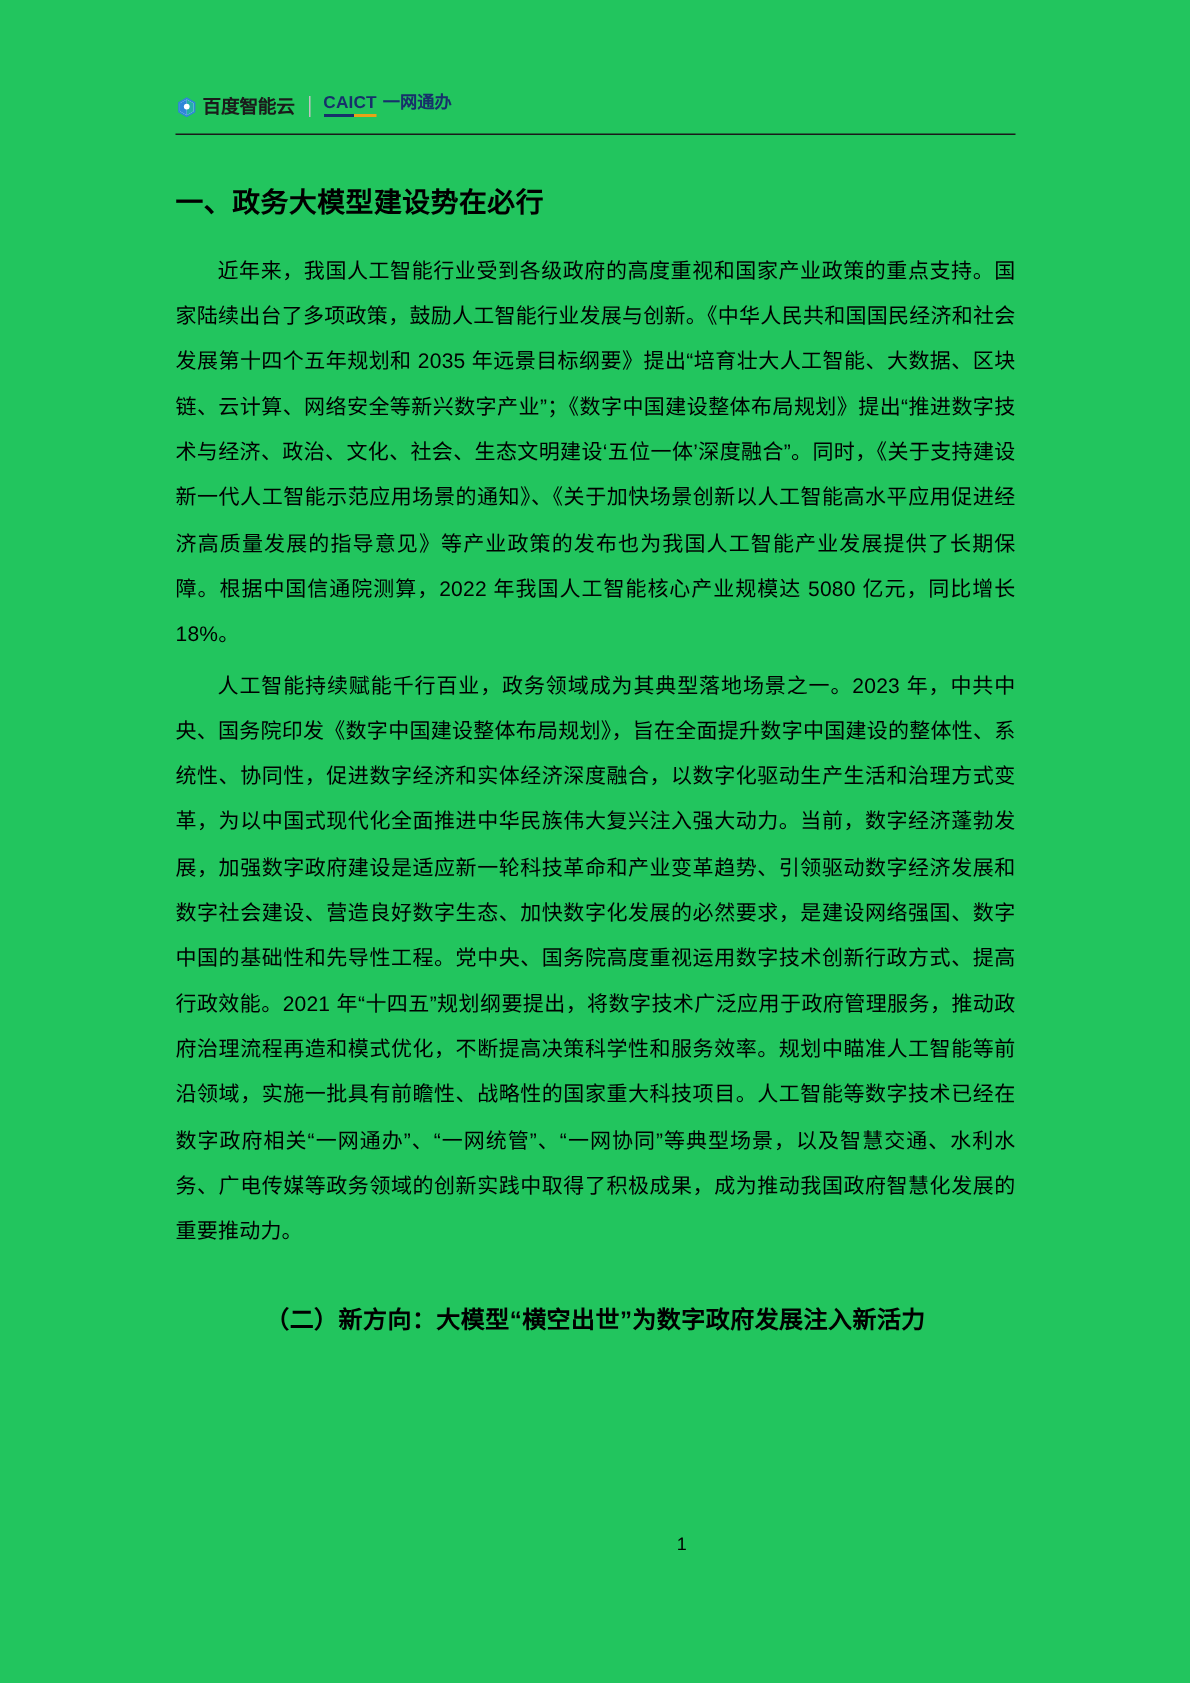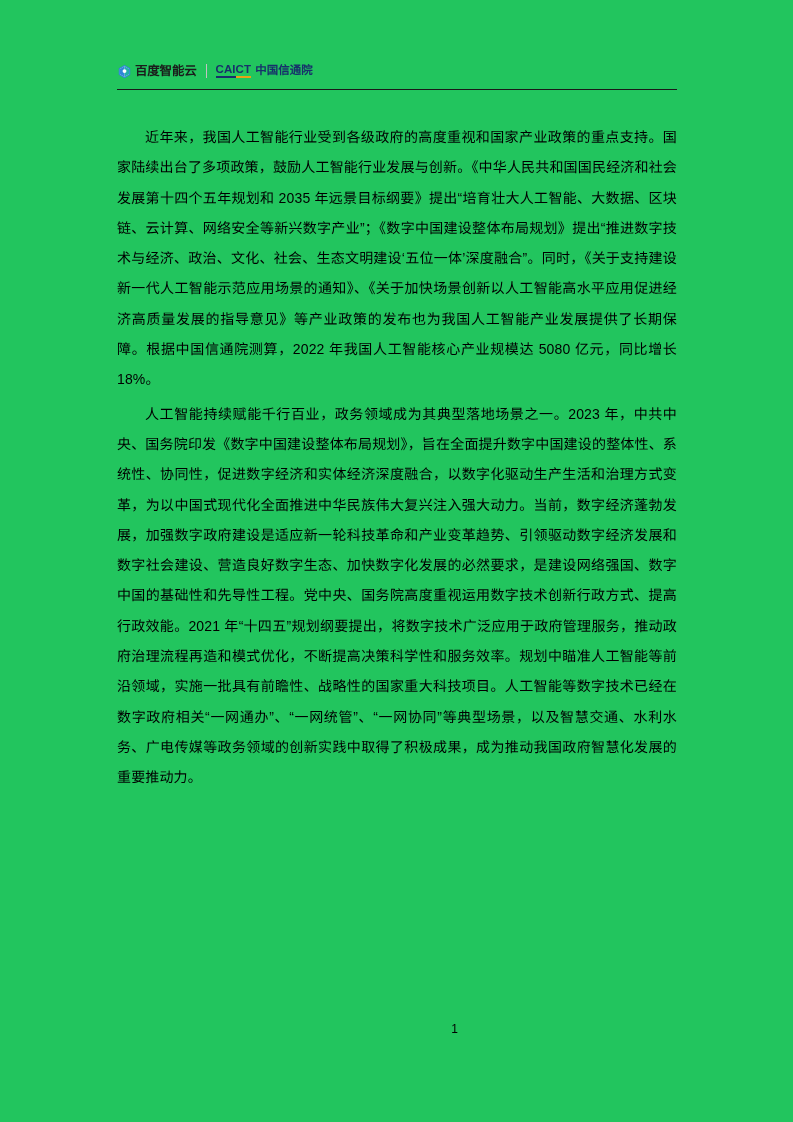--- a/index.html
+++ b/index.html
@@ -58,21 +58,21 @@
     white-space: nowrap;
   }
   .brand-sep {
     width: 1px;
     height: 14px;
     background: #c2c2c2;
     display: block;
   }
   .brand-caict {
     display: flex;
-    align-items: center;
+    align-items: flex-start;
     gap: 4px;
   }
   .caict-wordmark {
     position: relative;
     font-size: 11.5px;
     font-weight: bold;
     color: #17306b;
     letter-spacing: 0.1px;
     line-height: 1;
     padding-bottom: 2px;
@@ -180,35 +180,37 @@
         <span class="baidu-text">百度智能云</span>
       </div>
 
       <span class="brand-sep"></span>
 
       <div class="brand-caict">
         <span class="caict-wordmark">
           <span>CAICT</span>
           <span class="caict-rule"></span>
         </span>
-        <span class="caict-cn">中国信通院</span>
+        <span class="caict-cn">一网通办</span>
       </div>
 
     </div>
 
   </div>
 
   <div class="content">
 
+    <h1 class="h1">一、政务大模型建设势在必行</h1>
 
 
     <p class="body">近年来，我国人工智能行业受到各级政府的高度重视和国家产业政策的重点支持。国家陆续出台了多项政策，鼓励人工智能行业发展与创新。《中华人民共和国国民经济和社会发展第十四个五年规划和 2035 年远景目标纲要》提出“培育壮大人工智能、大数据、区块链、云计算、网络安全等新兴数字产业”；《数字中国建设整体布局规划》提出“推进数字技术与经济、政治、文化、社会、生态文明建设‘五位一体’深度融合”。同时，《关于支持建设新一代人工智能示范应用场景的通知》、《关于加快场景创新以人工智能高水平应用促进经济高质量发展的指导意见》等产业政策的发布也为我国人工智能产业发展提供了长期保障。根据中国信通院测算，2022 年我国人工智能核心产业规模达 5080 亿元，同比增长 18%。</p>
 
     <p class="body">人工智能持续赋能千行百业，政务领域成为其典型落地场景之一。2023 年，中共中央、国务院印发《数字中国建设整体布局规划》，旨在全面提升数字中国建设的整体性、系统性、协同性，促进数字经济和实体经济深度融合，以数字化驱动生产生活和治理方式变革，为以中国式现代化全面推进中华民族伟大复兴注入强大动力。当前，数字经济蓬勃发展，加强数字政府建设是适应新一轮科技革命和产业变革趋势、引领驱动数字经济发展和数字社会建设、营造良好数字生态、加快数字化发展的必然要求，是建设网络强国、数字中国的基础性和先导性工程。党中央、国务院高度重视运用数字技术创新行政方式、提高行政效能。2021 年“十四五”规划纲要提出，将数字技术广泛应用于政府管理服务，推动政府治理流程再造和模式优化，不断提高决策科学性和服务效率。规划中瞄准人工智能等前沿领域，实施一批具有前瞻性、战略性的国家重大科技项目。人工智能等数字技术已经在数字政府相关“一网通办”、“一网统管”、“一网协同”等典型场景，以及智慧交通、水利水务、广电传媒等政务领域的创新实践中取得了积极成果，成为推动我国政府智慧化发展的重要推动力。</p>
 
+    <h2 class="h2 spaced-top">（二）新方向：大模型“横空出世”为数字政府发展注入新活力</h2>
 
 
   </div>
 
   <div class="page-number">
     <span class="pn-inner">1</span>
   </div>
 
 </div>
 

